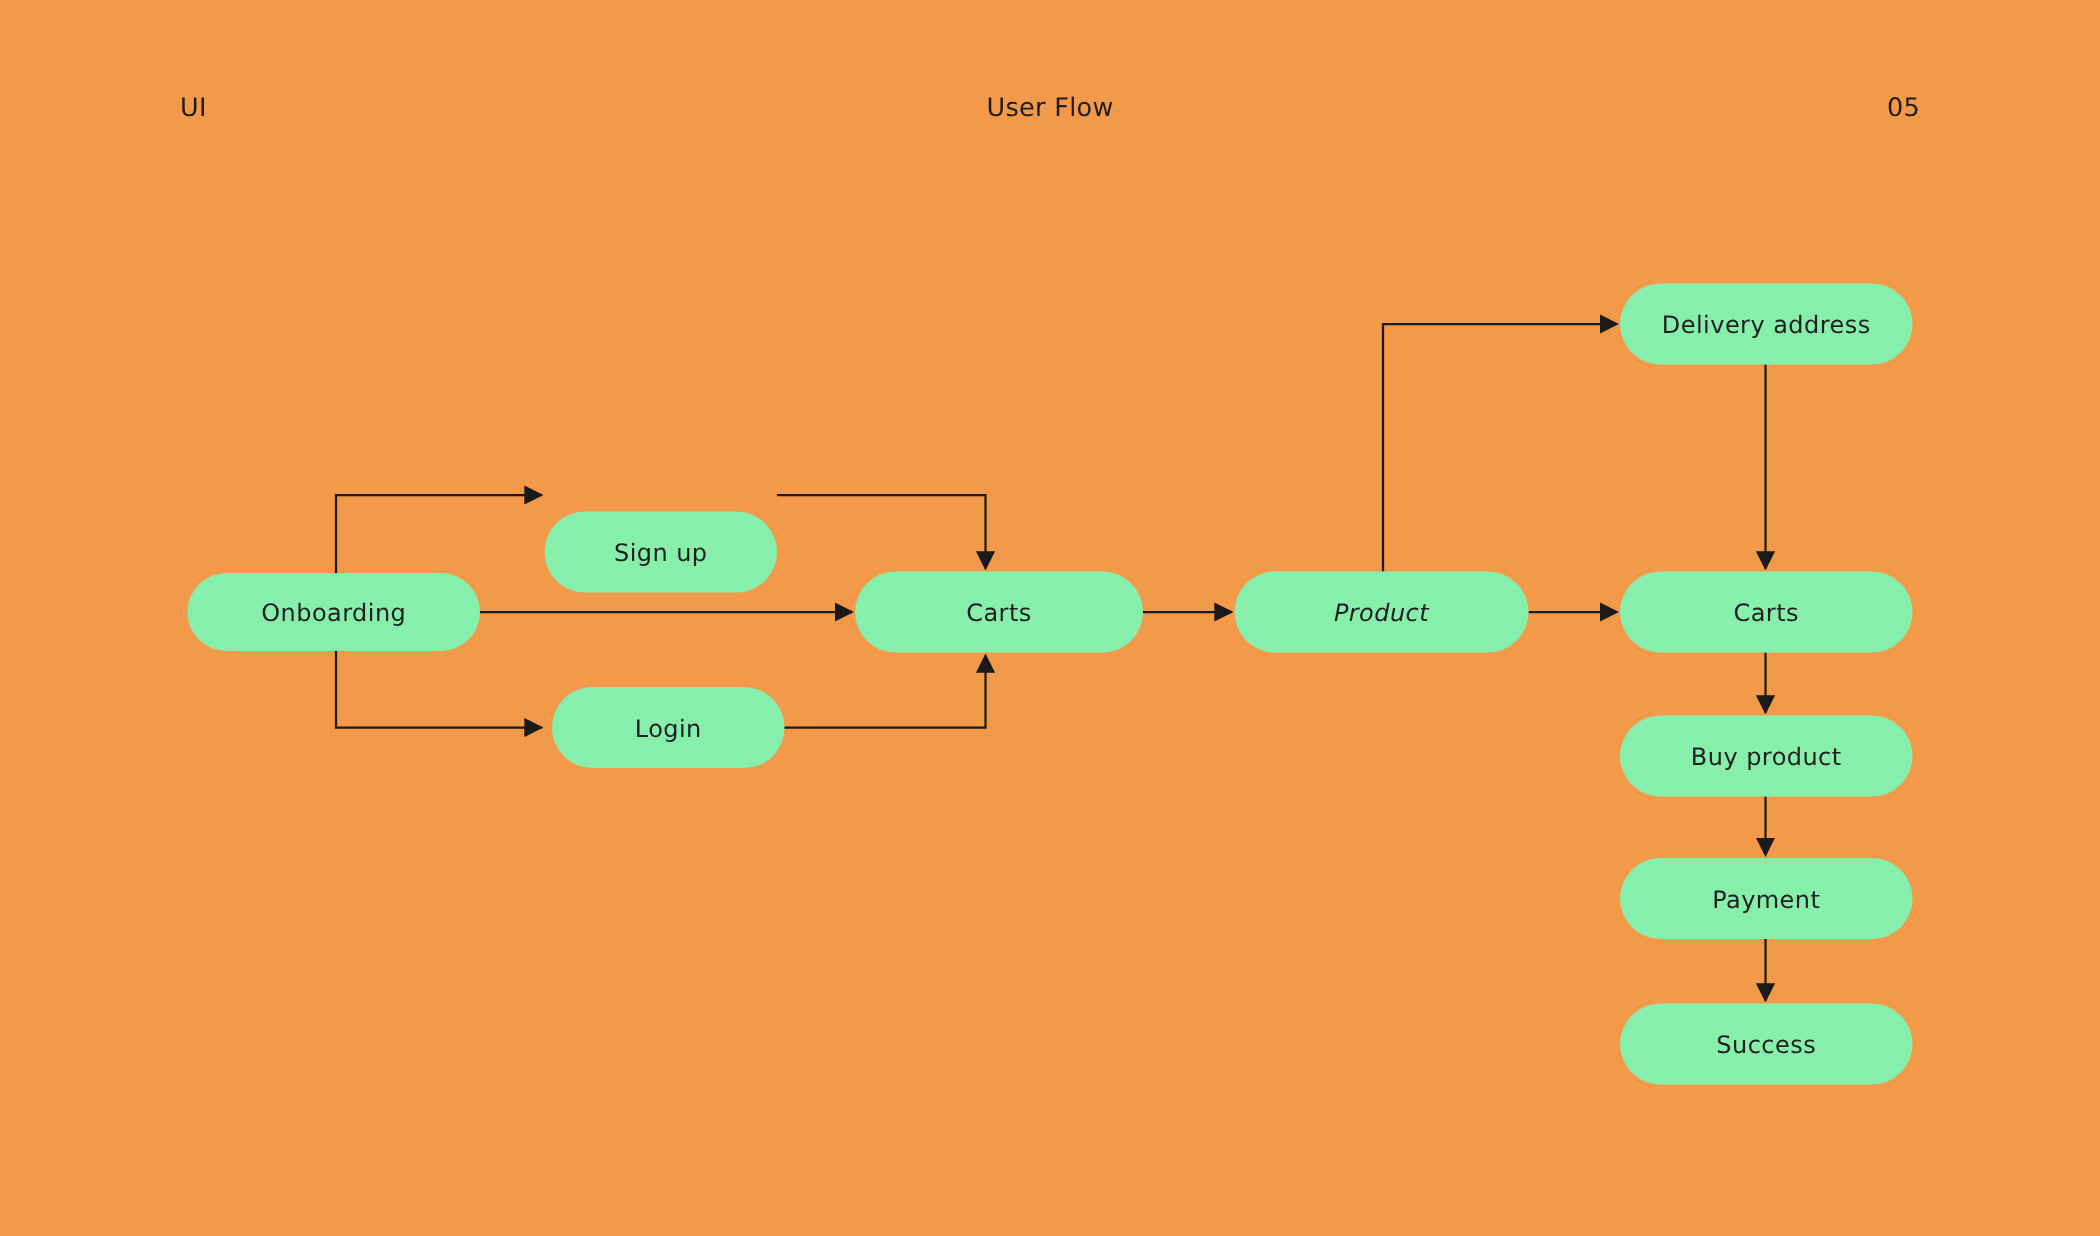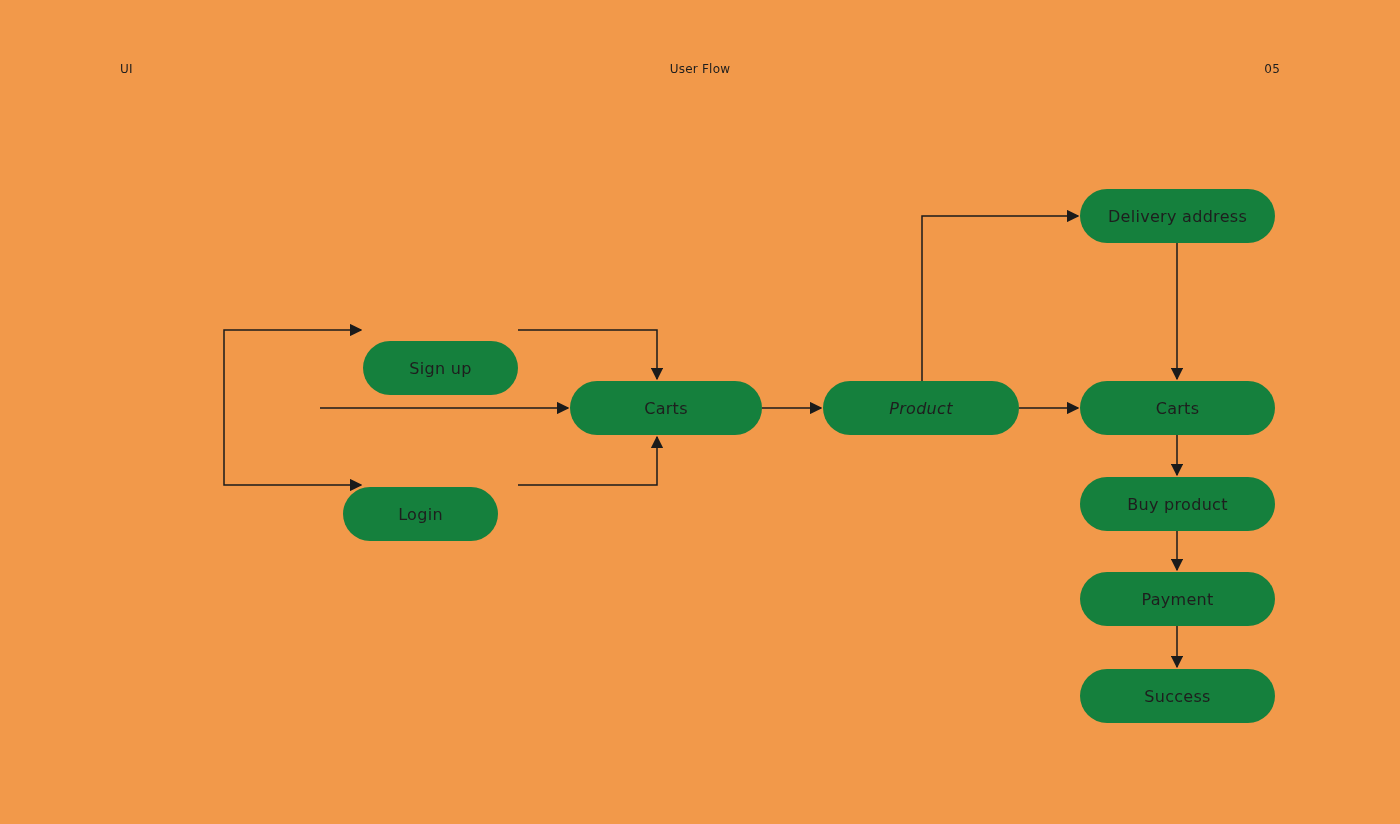--- a/index.html
+++ b/index.html
@@ -18,21 +18,21 @@
   }
   .header {
     position: absolute;
     top: 62px;
     left: 0;
     right: 0;
     display: flex;
     align-items: center;
     padding: 0 120px;
     color: #1E1E1E;
-    font-size: 12px;
+    font-size: 17px;
     font-weight: 500;
     letter-spacing: 0.2px;
   }
   .header .h-left  { flex: 1; text-align: left; }
   .header .h-mid   { flex: 0 0 auto; text-align: left; }
   .header .h-right { flex: 1; text-align: right; }
 
   .connectors {
     position: absolute;
     top: 0; left: 0;
@@ -42,34 +42,34 @@
   }
   .connectors polyline {
     fill: none;
     stroke: #1B1B1B;
     stroke-width: 1.5;
   }
 
   .node {
     position: absolute;
     z-index: 2;
-    background: #15803d;
+    background: #86efac;
     border-radius: 27px;
     display: flex;
     align-items: center;
     justify-content: center;
     font-size: 16px;
     font-weight: 500;
     color: #1E1E1E;
     letter-spacing: 0.3px;
     white-space: nowrap;
   }
   .n-onboarding { left: 125px;  top: 382px; width: 195px; height: 52px; }
   .n-signup     { left: 363px;  top: 303px; width: 155px; height: 54px; margin-top: 38px; }
-  .n-login      { left: 343px;  top: 458px; width: 155px; height: 54px; margin-top: 29px; }
+  .n-login      { left: 368px;  top: 458px; width: 155px; height: 54px; }
   .n-search     { left: 570px;  top: 381px; width: 192px; height: 54px; }
   .n-product    { left: 823px;  top: 381px; width: 196px; height: 54px; font-style: italic; }
   .n-delivery   { left: 1080px; top: 189px; width: 195px; height: 54px; }
   .n-carts      { left: 1080px; top: 381px; width: 195px; height: 54px; }
   .n-buyproduct { left: 1080px; top: 477px; width: 195px; height: 54px; }
   .n-payment    { left: 1080px; top: 572px; width: 195px; height: 54px; }
   .n-success    { left: 1080px; top: 669px; width: 195px; height: 54px; }
 </style>
 </head>
 <body>
@@ -95,20 +95,23 @@
     <polyline points="518,485 657,485 657,437" marker-end="url(#arrow)"></polyline>
     <polyline points="762,408 821,408" marker-end="url(#arrow)"></polyline>
     <polyline points="922,381 922,216 1078,216" marker-end="url(#arrow)"></polyline>
     <polyline points="1019,408 1078,408" marker-end="url(#arrow)"></polyline>
     <polyline points="1177,243 1177,379" marker-end="url(#arrow)"></polyline>
     <polyline points="1177,435 1177,475" marker-end="url(#arrow)"></polyline>
     <polyline points="1177,531 1177,570" marker-end="url(#arrow)"></polyline>
     <polyline points="1177,626 1177,667" marker-end="url(#arrow)"></polyline>
   </svg>
 
+  <div class="node n-onboarding">
+    <span>Onboarding</span>
+  </div>
   <div class="node n-signup">
     <span>Sign up</span>
   </div>
   <div class="node n-login">
     <span>Login</span>
   </div>
   <div class="node n-search">
     <span>Carts</span>
   </div>
   <div class="node n-product">

